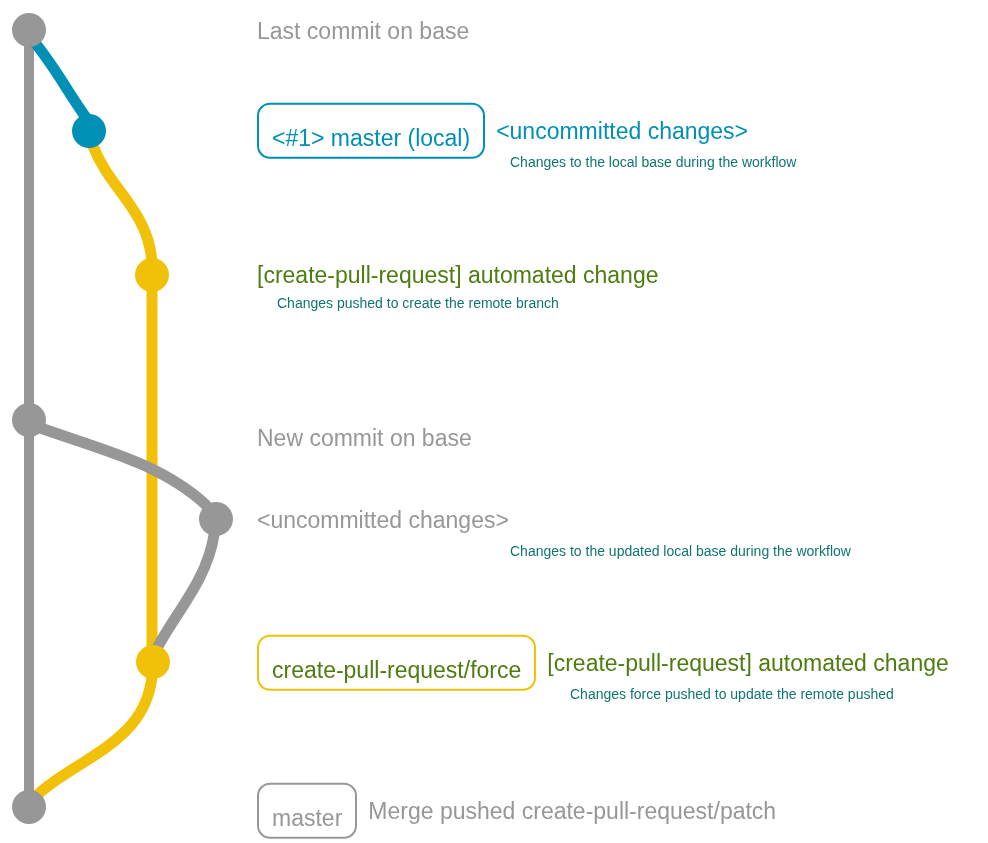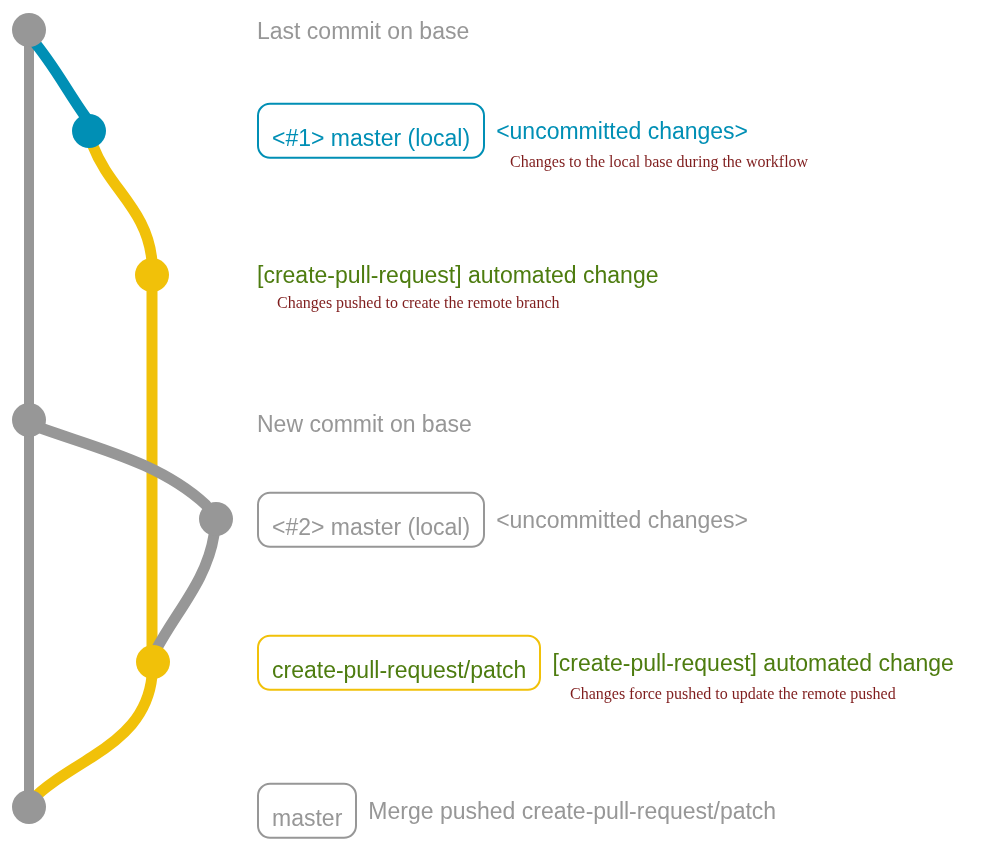--- a/index.html
+++ b/index.html
@@ -28,23 +28,23 @@
     padding:20px 13px 6px 13px;
     font-size:23px;
     line-height:1.15;
     background:#fff;
   }
   .heading{font-size:23px;line-height:1.15;}
   .note{font-size:23px;line-height:1.15;}
   .annotation{
     position:absolute;
     transform:translateY(-50%);
-    font-family:Liberation Serif, serif;
-    font-size:16px;
-    color:#7f1d1d;
+    font-family:Liberation Sans, sans-serif;
+    font-size:14px;
+    color:#0f766e;
     white-space:nowrap;
   }
   .c-gray{color:#979797;border-color:#979797;}
   .c-blue{color:#008fb5;border-color:#008fb5;}
   .c-yellow{color:#4d7c0f;border-color:#f1c109;}
 </style>
 </head>
 <body>
 
 <div class="page">
@@ -82,31 +82,31 @@
     <span class="badge c-blue">&lt;#1&gt; master (local)</span>
     <span class="heading c-blue">&lt;uncommitted changes&gt;</span>
   </div>
   <div class="annotation" style="left:510px;top:162px">Changes to the local base during the workflow</div>
 
   <div class="row" style="top:275px">
     <span class="heading c-yellow">[create-pull-request] automated change</span>
   </div>
   <div class="annotation" style="left:277px;top:303px">Changes pushed to create the remote branch</div>
 
-  <div class="row" style="top:424px">
+  <div class="row" style="top:438px">
     <span class="note c-gray">New commit on base</span>
   </div>
 
   <div class="row" style="top:520px">
-    <span class="badge c-gray">&lt;#2&gt; master (local)</span>
     <span class="heading c-gray">&lt;uncommitted changes&gt;</span>
   </div>
+  <div class="annotation" style="left:510px;top:551px">Changes to the updated local base during the workflow</div>
 
   <div class="row" style="top:663px">
-    <span class="badge c-yellow">create-pull-request/patch</span>
+    <span class="badge c-yellow">create-pull-request/force</span>
     <span class="heading c-yellow">[create-pull-request] automated change</span>
   </div>
   <div class="annotation" style="left:570px;top:694px">Changes force pushed to update the remote pushed</div>
 
   <div class="row" style="top:811px">
     <span class="badge c-gray">master</span>
     <span class="heading c-gray">Merge pushed create-pull-request/patch</span>
   </div>
 
 </div>

